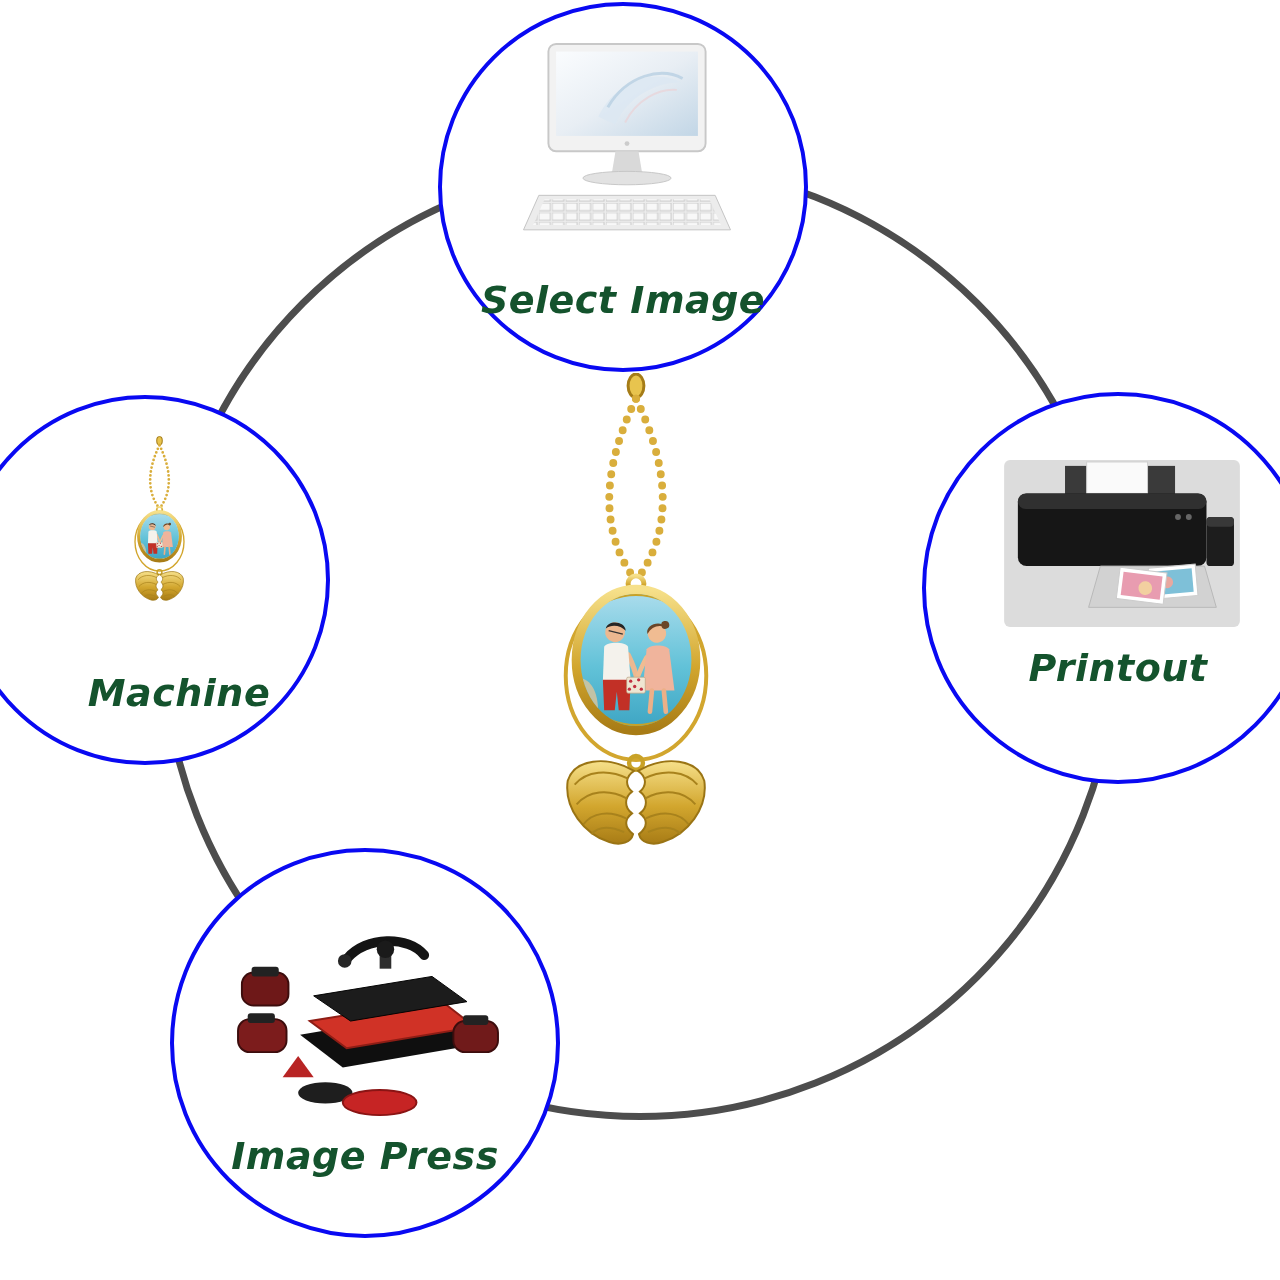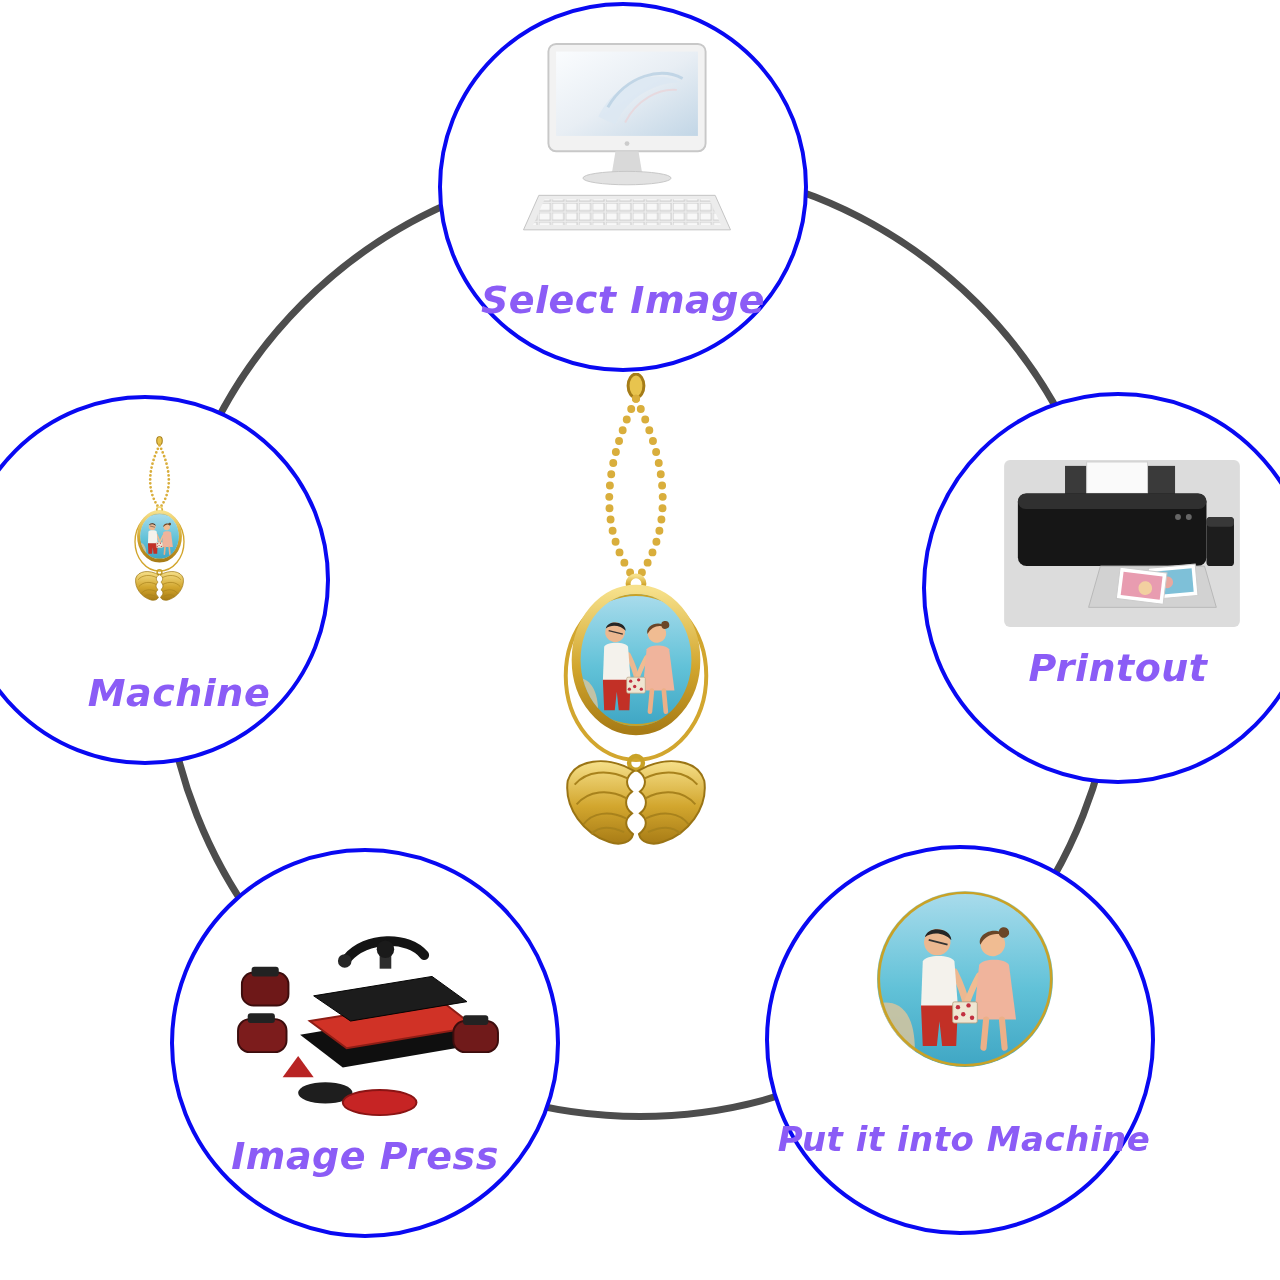--- a/index.html
+++ b/index.html
@@ -5,21 +5,21 @@
   * { margin:0; padding:0; box-sizing:border-box; }
   html,body { width:1280px; height:1280px; background:#ffffff; font-family:"DejaVu Sans",sans-serif; }
   .canvas { position:relative; width:1280px; height:1280px; background:#ffffff; overflow:hidden; }
 
   .ring { position:absolute; left:160px; top:160px; width:960px; height:960px;
           border:7px solid #4d4d4d; border-radius:50%; }
 
   .step { position:absolute; background:#ffffff; border:4px solid #0909f2; border-radius:50%; }
   .step .art { position:absolute; }
   .step .label { position:absolute; text-align:center; font-weight:bold; font-style:italic;
-                 color:#8b5cf6; font-size:38px; white-space:nowrap; letter-spacing:0.5px; }
+                 color:#14532d; font-size:38px; white-space:nowrap; letter-spacing:0.5px; }
   .label.small { font-size:34px; }
 
   .step-select   { left:438px; top:2px;    width:370px; height:370px; }
   .step-display  { left:-40px; top:395px;  width:370px; height:370px; }
   .step-printout { left:922px; top:392px;  width:392px; height:392px; }
   .step-heat     { left:170px; top:848px;  width:390px; height:390px; }
   .step-machine  { left:765px; top:845px;  width:390px; height:390px; }
 
   .art-computer { left:70px;  top:34px; }
   .art-display  { left:161px; top:37px; }
@@ -197,24 +197,18 @@
       <polygon points="84,72 206,52 242,78 122,98" fill="#1c1c1c" stroke="#000"></polygon>
       <rect x="228" y="98" width="46" height="32" rx="12" fill="#701a1a" stroke="#3c0d0d" stroke-width="2"></rect>
       <rect x="238" y="92" width="26" height="10" rx="3" fill="#222"></rect>
       <ellipse cx="96" cy="172" rx="28" ry="11" fill="#1e1e1e"></ellipse>
       <ellipse cx="152" cy="182" rx="38" ry="13" fill="#c62424" stroke="#8a1414" stroke-width="2"></ellipse>
       <polygon points="52,156 84,156 68,134" fill="#b82424"></polygon>
     </svg>
     <span class="label lbl-heat">Image Press</span>
   </div>
 
-  <div class="step step-machine">
-    <svg class="art art-machine" width="176" height="176" viewBox="0 0 200 200">
-      <use href="#couple"></use>
-    </svg>
-    <span class="label lbl-machine small">Put it into Machine</span>
-  </div>
 
   <svg class="center-pendant" viewBox="0 0 200 480">
     <use href="#pendant"></use>
   </svg>
 
 </div>
 
 </body></html>

